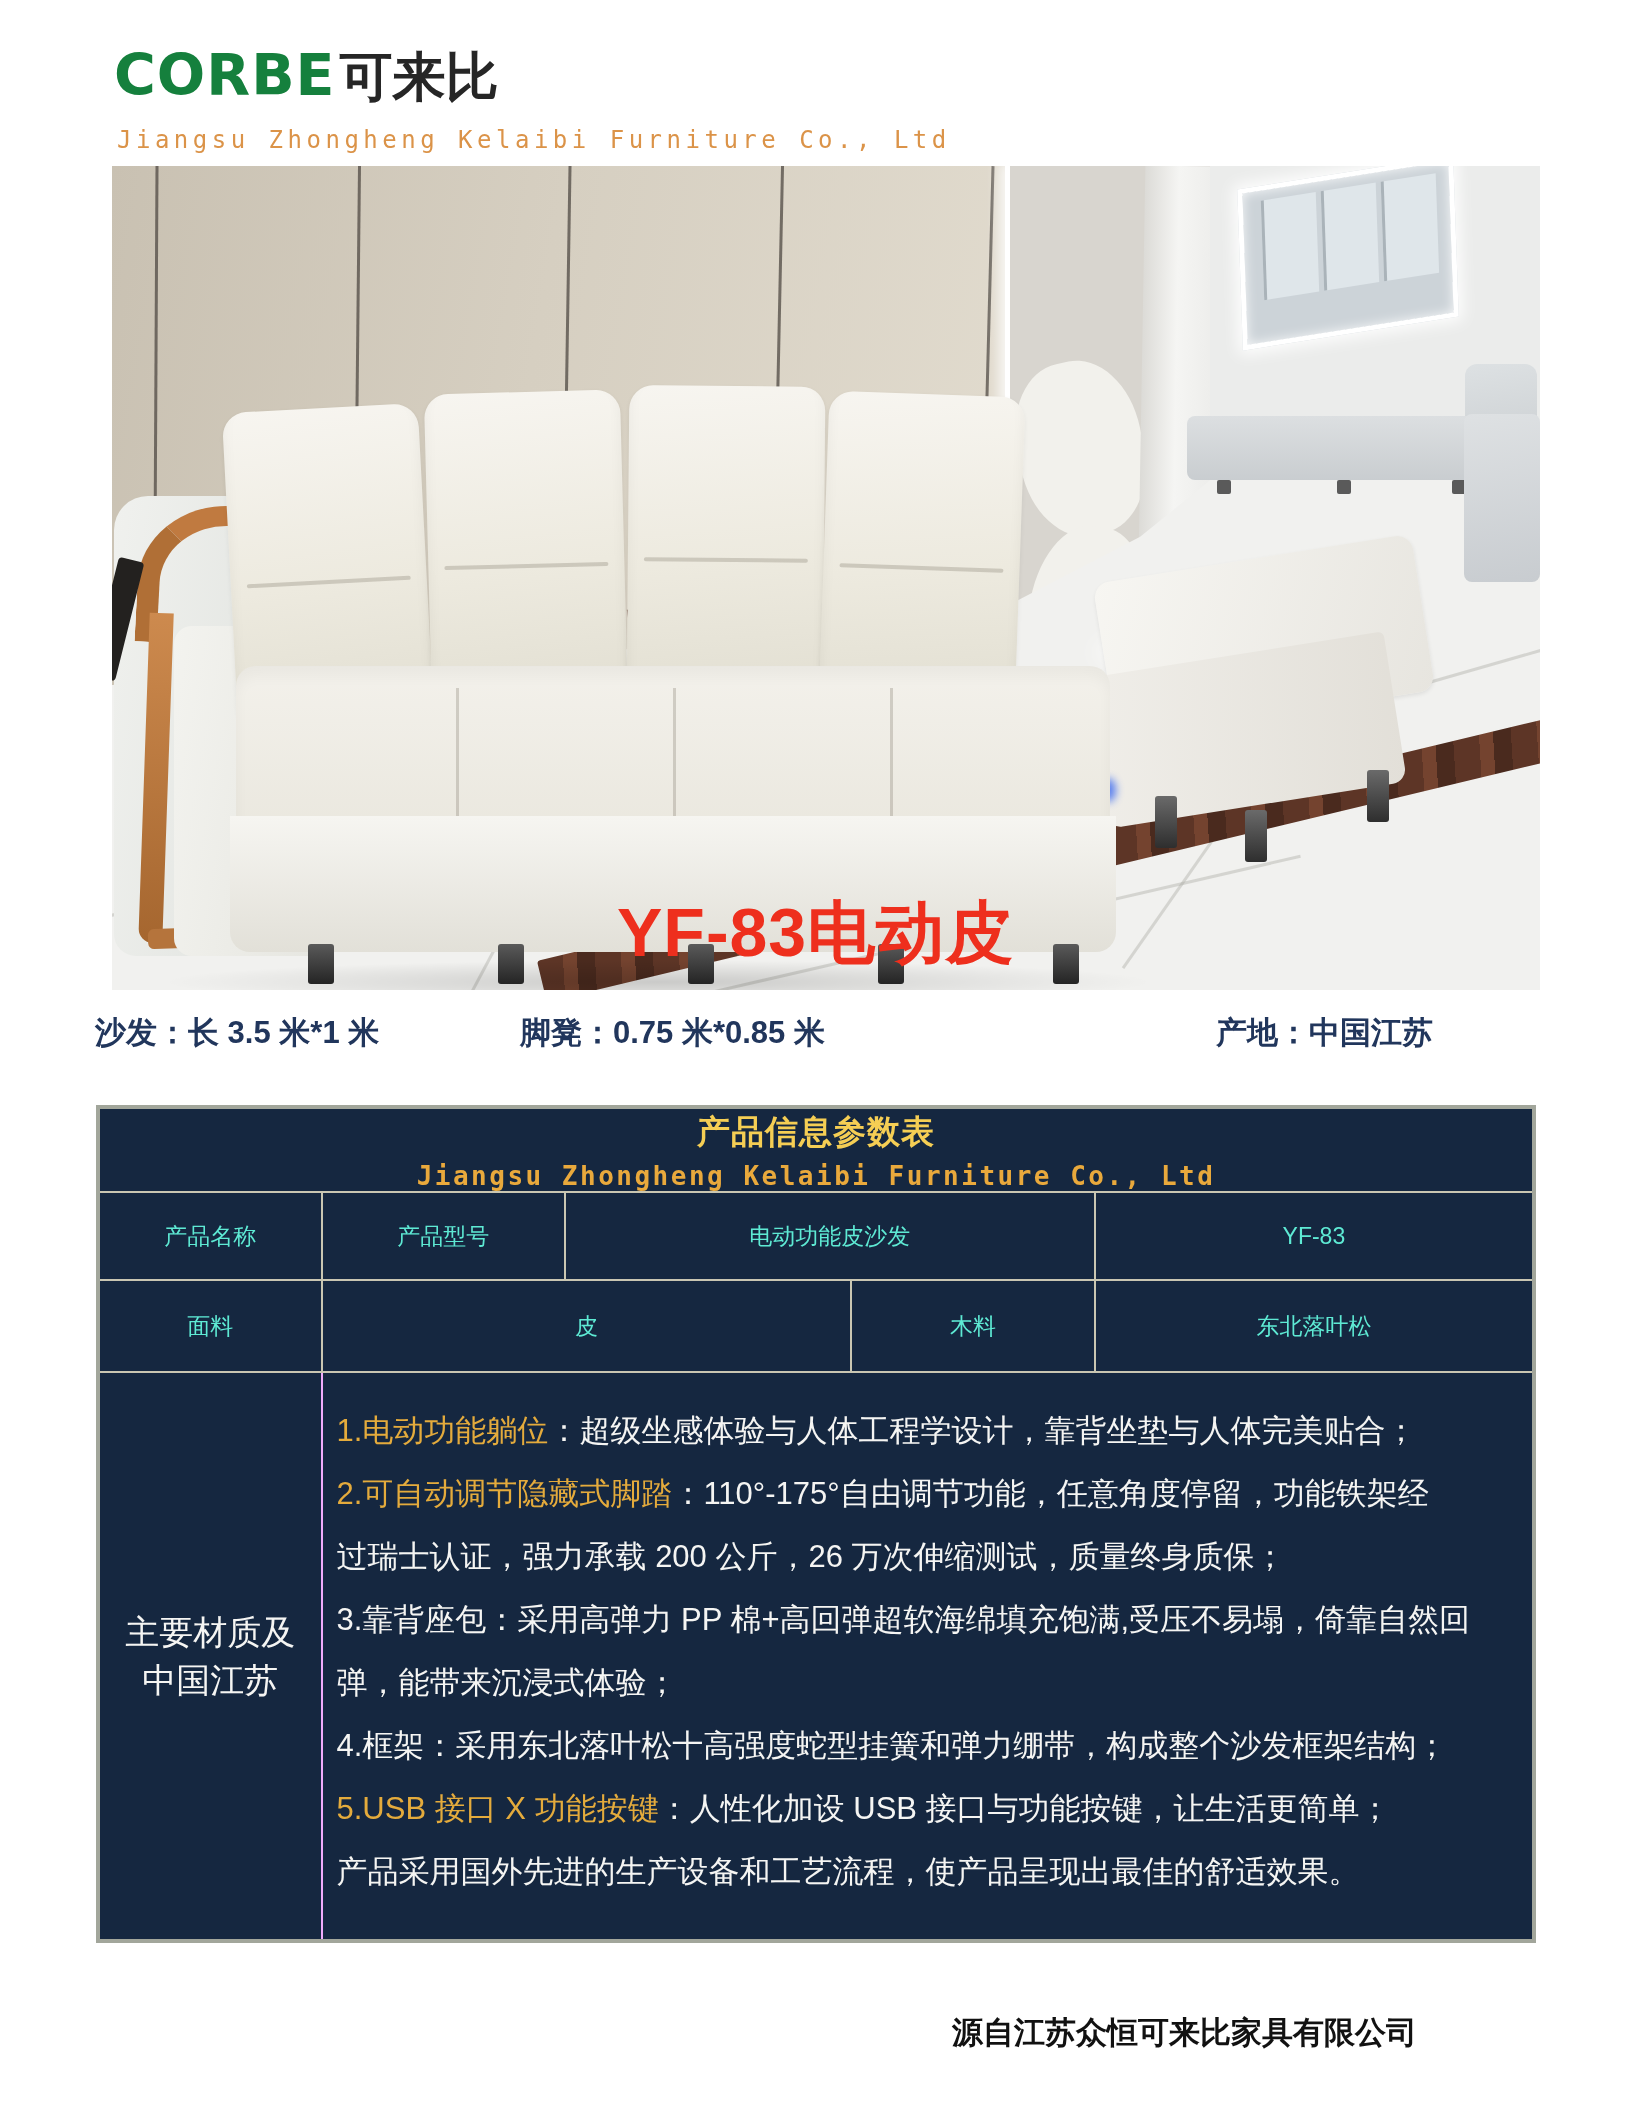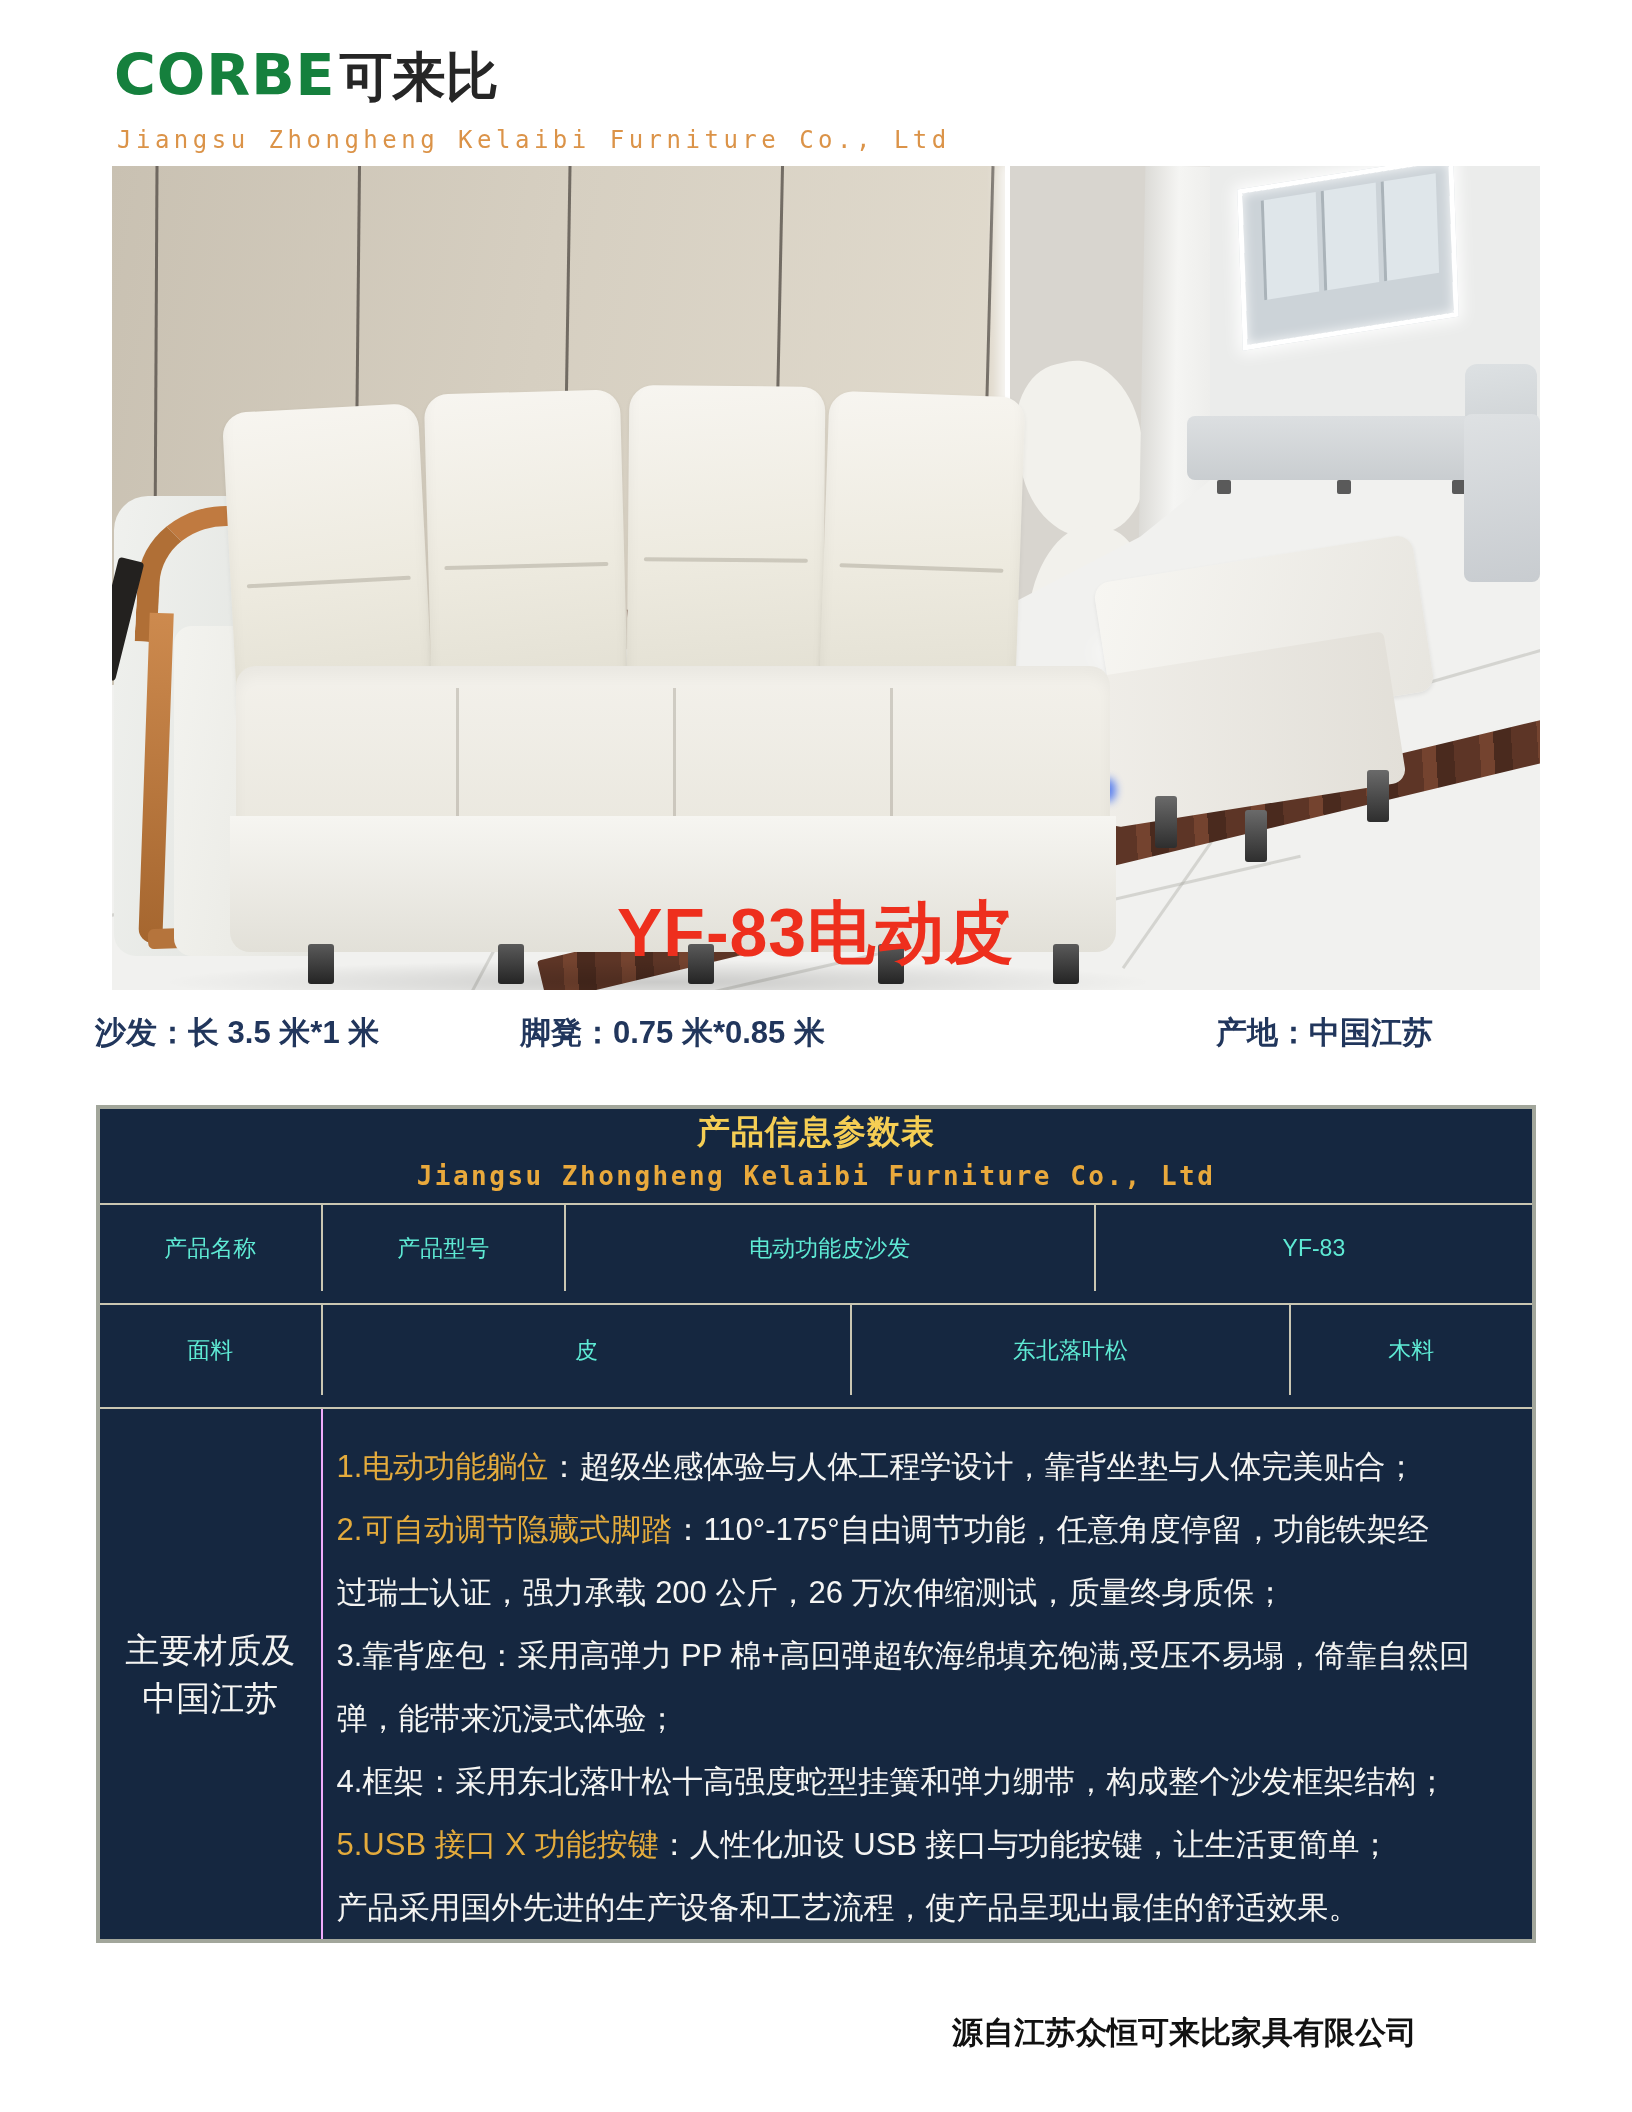--- a/index.html
+++ b/index.html
@@ -127,21 +127,21 @@
   
   #specs{position:absolute;left:0;top:1012px;width:1632px;height:46px;color:#21365c;
          font-size:31px;font-weight:700;}
   #specs span{position:absolute;white-space:nowrap;}
   .spec-sofa{left:95px;}
   .spec-stool{left:520px;}
   .spec-origin{left:1216px;}
 
   
   #ptable{position:absolute;left:96px;top:1105px;width:1440px;height:838px;background:#152740;
-      border:4px solid #a2a69b;box-sizing:border-box;display:flex;flex-direction:column;gap:12px;}
+      border:4px solid #a2a69b;box-sizing:border-box;display:flex;flex-direction:column;}
   .trow{display:flex;border-top:2px solid #c9c6b2;}
   .trow.first{border-top:none;}
   .thead-cell{flex:1;display:flex;flex-direction:column;align-items:center;justify-content:center;
       height:82px;gap:6px;}
   .t-title{font-size:33px;font-weight:700;color:#f5ce54;letter-spacing:1px;}
   .t-sub{font-family:"DejaVu Sans Mono",monospace;font-size:26px;color:#e9a93c;letter-spacing:2.5px;font-weight:700;}
   .tc{display:flex;align-items:center;justify-content:center;color:#5eead4;font-size:23px;
       border-left:2px solid #c9c6b2;box-sizing:border-box;}
   .tc.cfirst{border-left:none;}
   .w1{flex:0 0 15.4%;}.w2{flex:0 0 37%;}.w3{flex:0 0 17%;}.w4{flex:1;}
@@ -273,22 +273,22 @@
     </div>
     <div class="trow r1">
       <div class="tc cfirst w1">产品名称</div>
       <div class="tc w3">产品型号</div>
       <div class="tc w2">电动功能皮沙发</div>
       <div class="tc w4">YF-83</div>
     </div>
     <div class="trow r2">
       <div class="tc cfirst w1">面料</div>
       <div class="tc w2">皮</div>
+      <div class="tc w3">木料</div>
       <div class="tc w4">东北落叶松</div>
-      <div class="tc w3">木料</div>
     </div>
     <div class="trow r3">
       <div class="label-cell">
         <div>主要材质及</div>
         <div>中国江苏</div>
       </div>
       <div class="feat-cell">
         <div class="fline"><span class="fhl">1.电动功能躺位</span><span>：超级坐感体验与人体工程学设计，靠背坐垫与人体完美贴合；</span></div>
         <div class="fline"><span class="fhl">2.可自动调节隐藏式脚踏</span><span>：110°-175°自由调节功能，任意角度停留，功能铁架经</span></div>
         <div class="fline"><span class="fhl"></span><span>过瑞士认证，强力承载 200 公斤，26 万次伸缩测试，质量终身质保；</span></div>

